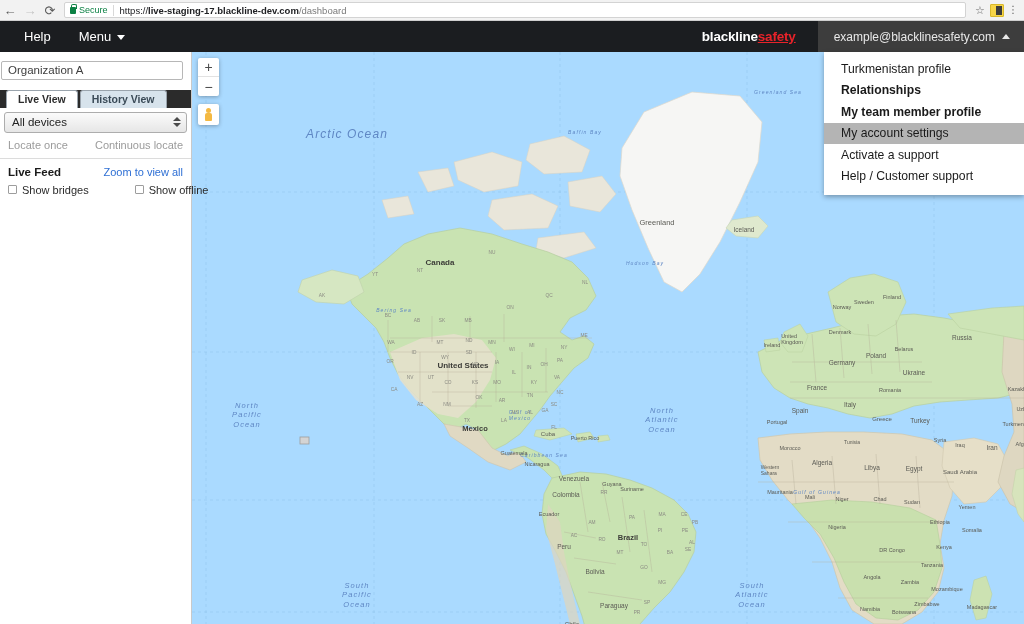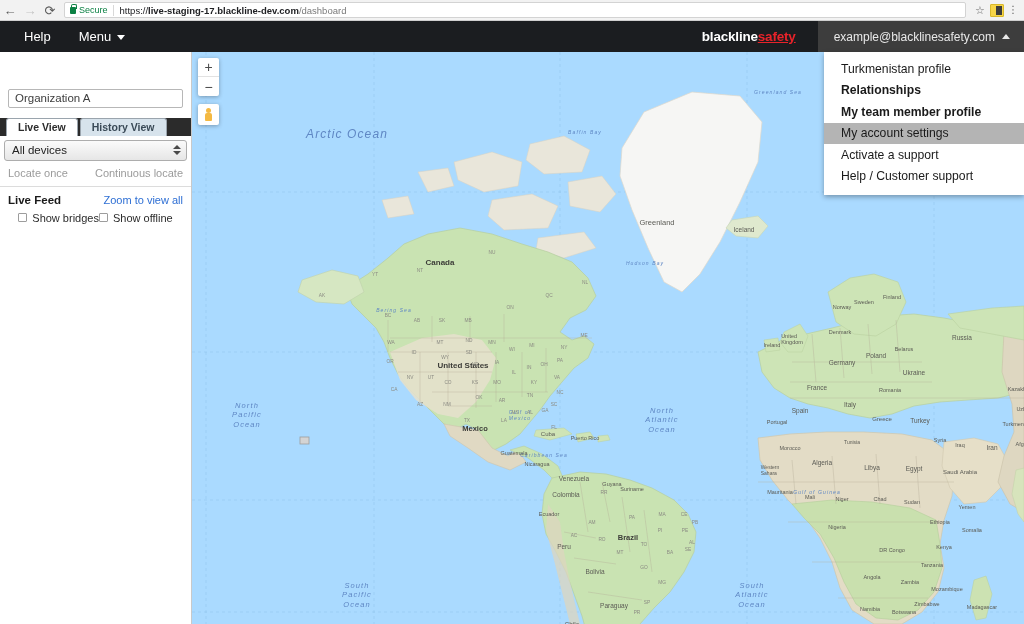--- a/index.html
+++ b/index.html
@@ -172,21 +172,21 @@
   .dropdown-item.active { background: #b4b4b4; }
 
   
   #sidebar {
     position: absolute; top: 52px; left: 0;
     width: 192px; height: 572px;
     background: #ffffff;
     z-index: 30;
     border-right: 1px solid #c9c9c9;
   }
-  #org-field-wrap { padding: 8px 8px 0 8px; margin-top: 28px; }
+  #org-field-wrap { padding: 8px 8px 0 1px; }
   #org-input {
     width: 100%; height: 19px;
     border: 1px solid #b7b7b7;
     border-radius: 2px;
     font-size: 11.5px;
     color: #3d3d3d;
     padding: 0 6px;
     font-family: "Liberation Sans", sans-serif;
     background: #fff;
     outline: none;
@@ -249,22 +249,23 @@
     white-space: nowrap;
   }
   #livefeed-header {
     display: flex; justify-content: space-between;
     align-items: center;
     padding: 7px 8px 2px 8px;
   }
   #livefeed-title { font-size: 11.5px; font-weight: bold; color: #1a1a1a; }
   #zoom-view-all { font-size: 11px; color: #2e6fd4; }
   #checkbox-row {
-    display: flex; justify-content: center;
+    display: flex; justify-content: flex-start;
     padding: 4px 8px 0 8px;
+    gap: 46px;
   }
   .cb-group { display: flex; align-items: center; gap: 5px; }
   .cb-box {
     width: 9px; height: 9px;
     border: 1px solid #9d9d9d;
     background: #fff;
     border-radius: 1px;
     flex: none;
   }
   .cb-label { font-size: 11px; color: #2b2b2b; white-space: nowrap; }

